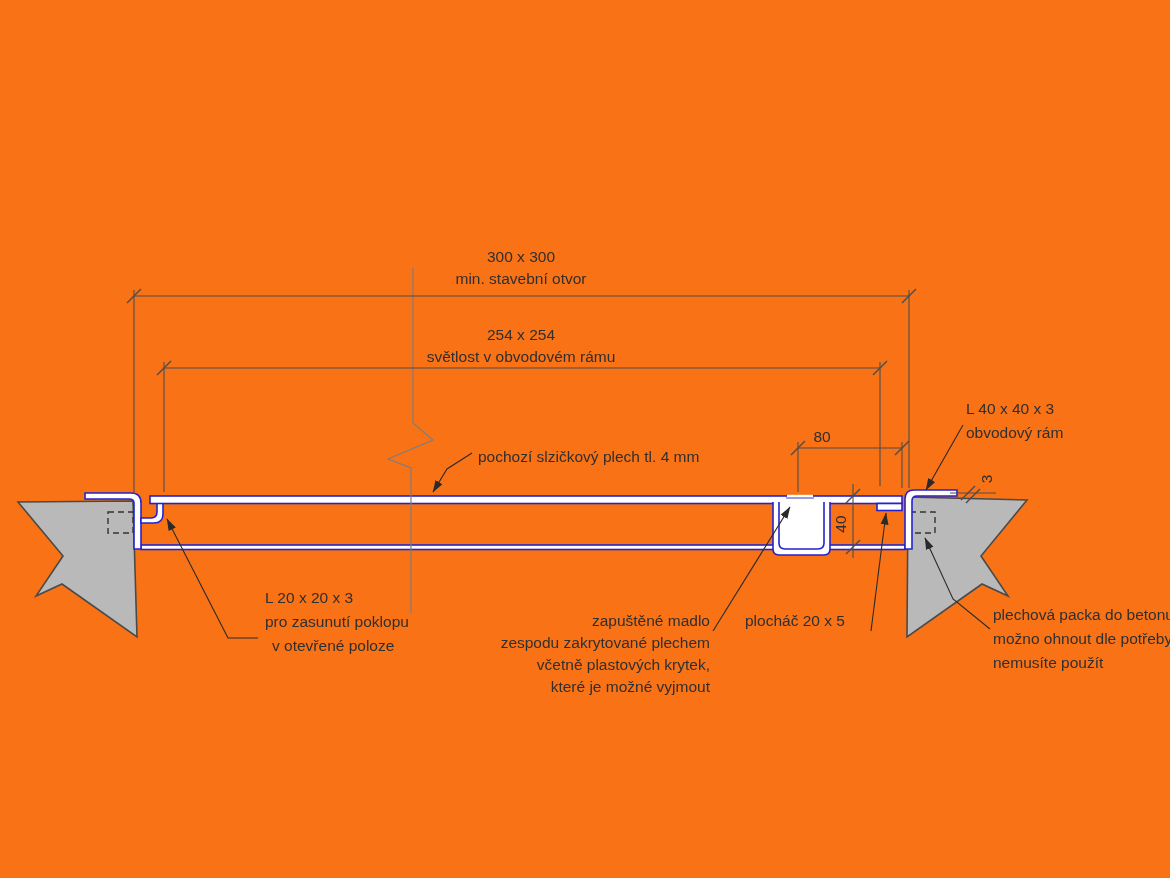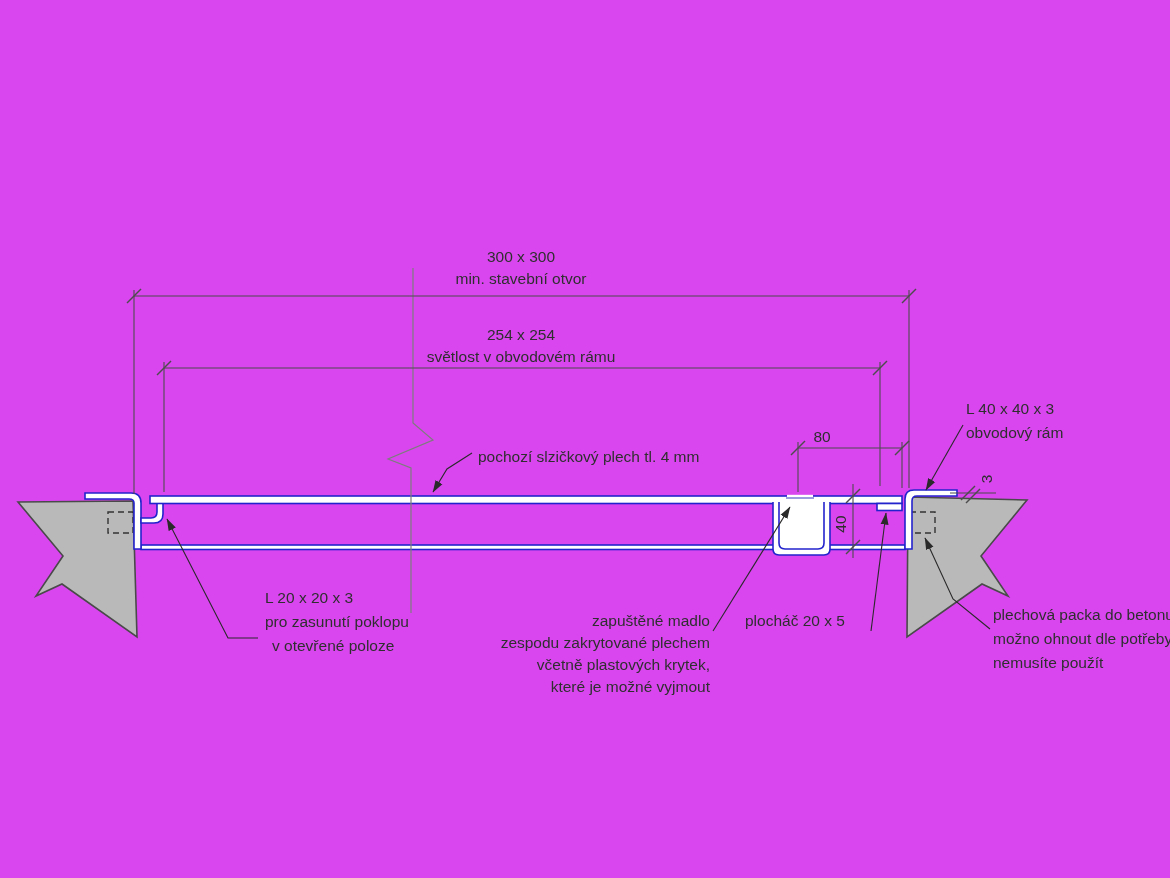--- a/index.html
+++ b/index.html
@@ -1,16 +1,16 @@
 <!DOCTYPE html>
 <html><head>
 <meta charset="utf-8">
 <style>
   html,body{margin:0;padding:0;background:#ffffff;}
-  .stage{width:1170px;height:878px;position:relative;background:#d946ef;overflow:hidden;}
+  .stage{width:1170px;height:878px;position:relative;background:#f97316;overflow:hidden;}
   svg{display:block;}
   text{font-family:"Liberation Sans","DejaVu Sans",sans-serif;fill:#2f2f2f;}
   .dim-text{font-size:15.5px;}
   .note-text{font-size:15.5px;}
 </style>
 </head>
 <body>
 
 <div class="stage">
 <svg width="1170" height="878" viewBox="0 0 1170 878">

